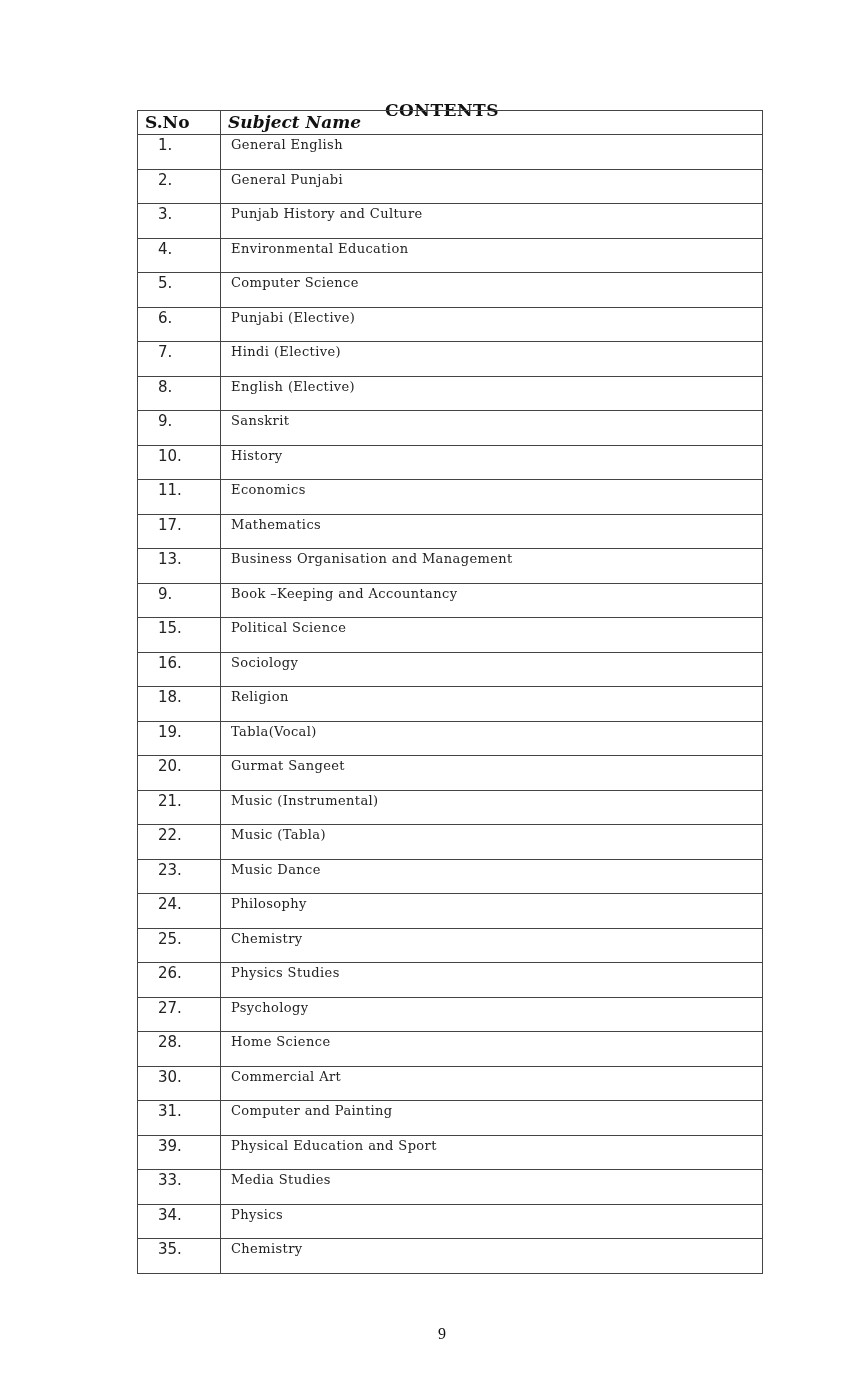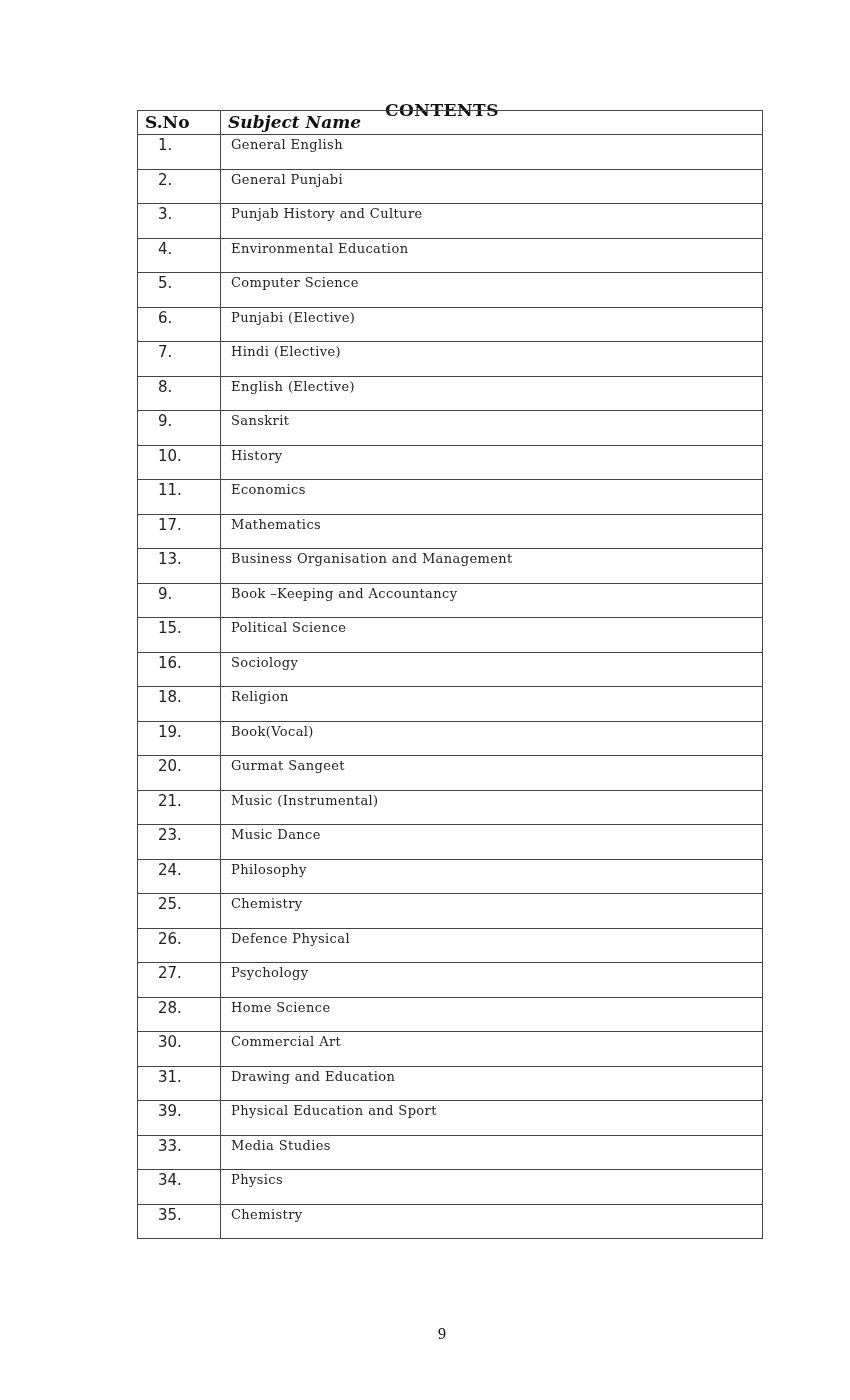--- a/index.html
+++ b/index.html
@@ -103,61 +103,65 @@
       <tr class="row">
         <td class="num">16.</td>
         <td class="name">Sociology</td>
       </tr>
       <tr class="row">
         <td class="num">18.</td>
         <td class="name">Religion</td>
       </tr>
       <tr class="row">
         <td class="num">19.</td>
-        <td class="name">Book(Vocal)</td>
+        <td class="name">Tabla(Vocal)</td>
       </tr>
       <tr class="row">
         <td class="num">20.</td>
         <td class="name">Gurmat Sangeet</td>
       </tr>
       <tr class="row">
         <td class="num">21.</td>
         <td class="name">Music (Instrumental)</td>
+      </tr>
+      <tr class="row">
+        <td class="num">22.</td>
+        <td class="name">Music  (Tabla)</td>
       </tr>
       <tr class="row">
         <td class="num">23.</td>
         <td class="name">Music Dance</td>
       </tr>
       <tr class="row">
         <td class="num">24.</td>
         <td class="name">Philosophy</td>
       </tr>
       <tr class="row">
         <td class="num">25.</td>
         <td class="name">Chemistry</td>
       </tr>
       <tr class="row">
         <td class="num">26.</td>
-        <td class="name">Defence Physical</td>
+        <td class="name">Physics Studies</td>
       </tr>
       <tr class="row">
         <td class="num">27.</td>
         <td class="name">Psychology</td>
       </tr>
       <tr class="row">
         <td class="num">28.</td>
         <td class="name">Home Science</td>
       </tr>
       <tr class="row">
         <td class="num">30.</td>
         <td class="name">Commercial Art</td>
       </tr>
       <tr class="row">
         <td class="num">31.</td>
-        <td class="name">Drawing and Education</td>
+        <td class="name">Computer and Painting</td>
       </tr>
       <tr class="row">
         <td class="num">39.</td>
         <td class="name">Physical Education and Sport</td>
       </tr>
       <tr class="row">
         <td class="num">33.</td>
         <td class="name">Media Studies</td>
       </tr>
       <tr class="row">

